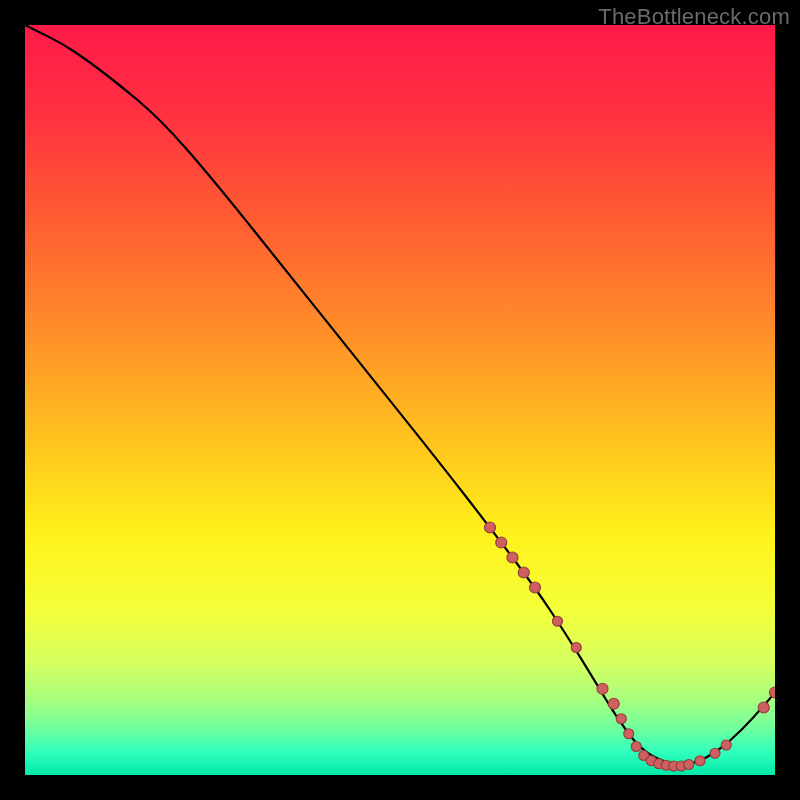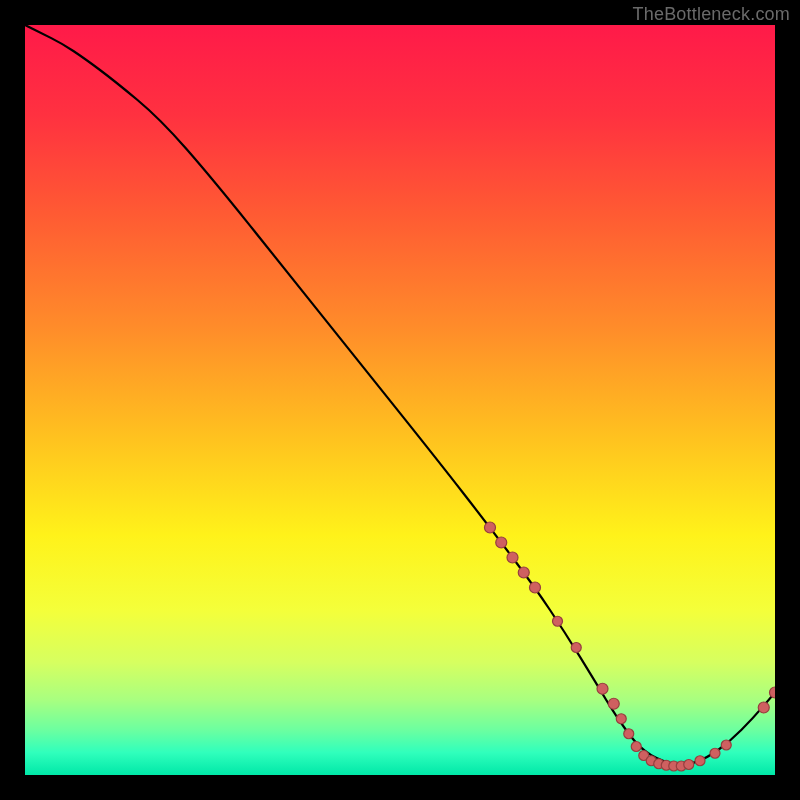--- a/index.html
+++ b/index.html
@@ -15,21 +15,21 @@
     width: 800px;
     height: 800px;
     position: relative;
     background: #000;
   }
   .watermark {
     position: absolute;
     top: 4px;
     right: 10px;
     color: #6a6a6a;
-    font-size: 18px;
+    font-size: 22px;
     font-weight: 400;
     letter-spacing: 0.2px;
     z-index: 10;
   }
   .plot {
     position: absolute;
     left: 25px;
     top: 25px;
     width: 750px;
     height: 750px;

